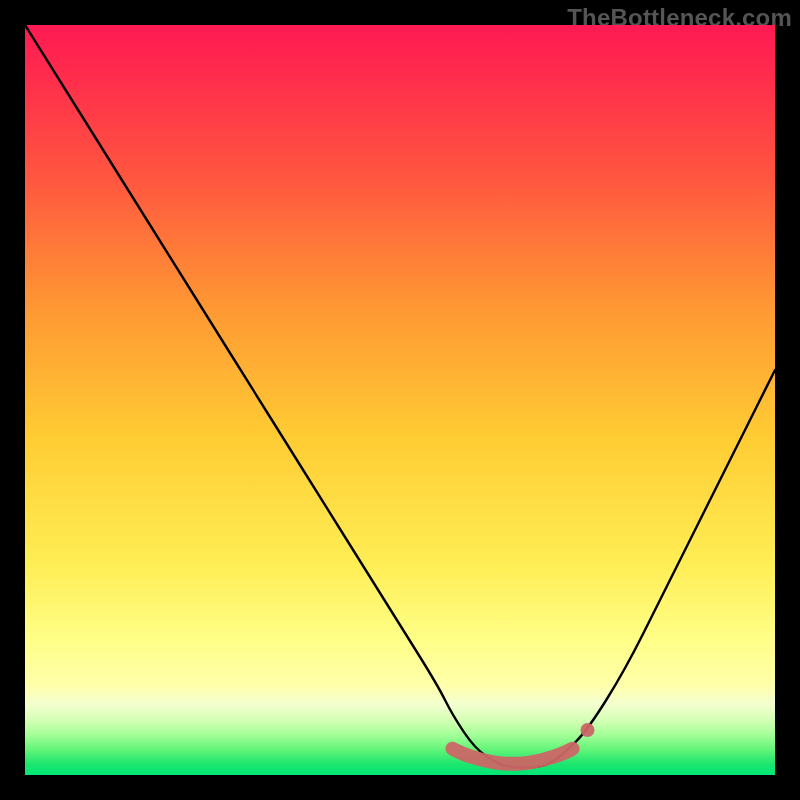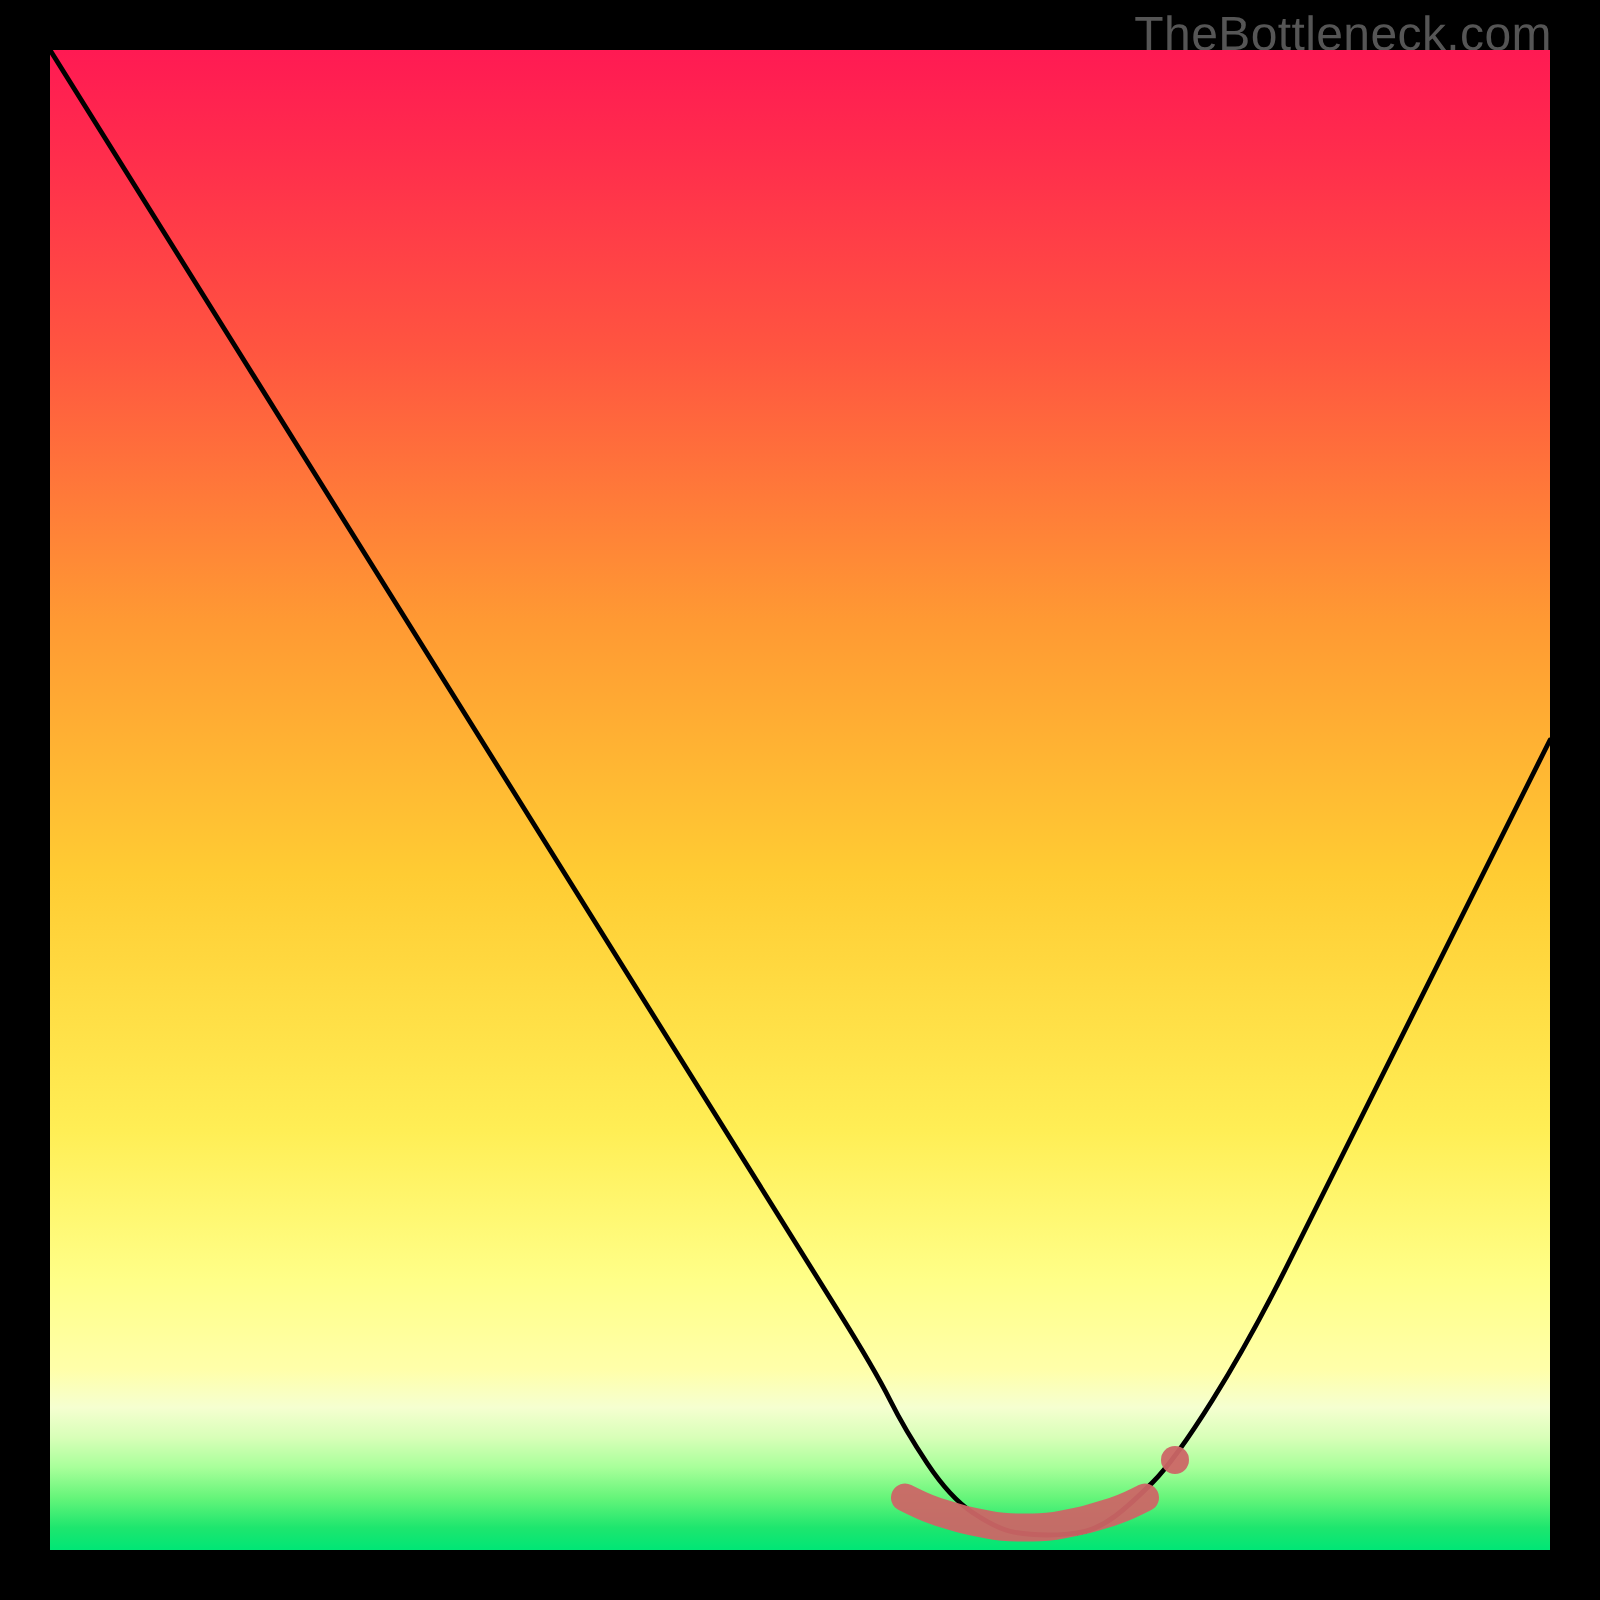--- a/index.html
+++ b/index.html
@@ -11,25 +11,25 @@
   }
   .canvas {
     position: relative;
     width: 800px;
     height: 800px;
     background: #000;
   }
   .watermark {
     position: absolute;
     top: 4px;
-    right: 24px;
+    right: 8px;
     font-family: Arial, Helvetica, sans-serif;
     font-size: 24px;
     color: #555;
-    font-weight: 400;
+    font-weight: 700;
     letter-spacing: 0.2px;
   }
   .plot {
     position: absolute;
     left: 25px;
     top: 25px;
     width: 750px;
     height: 750px;
   }
   svg { display: block; }

